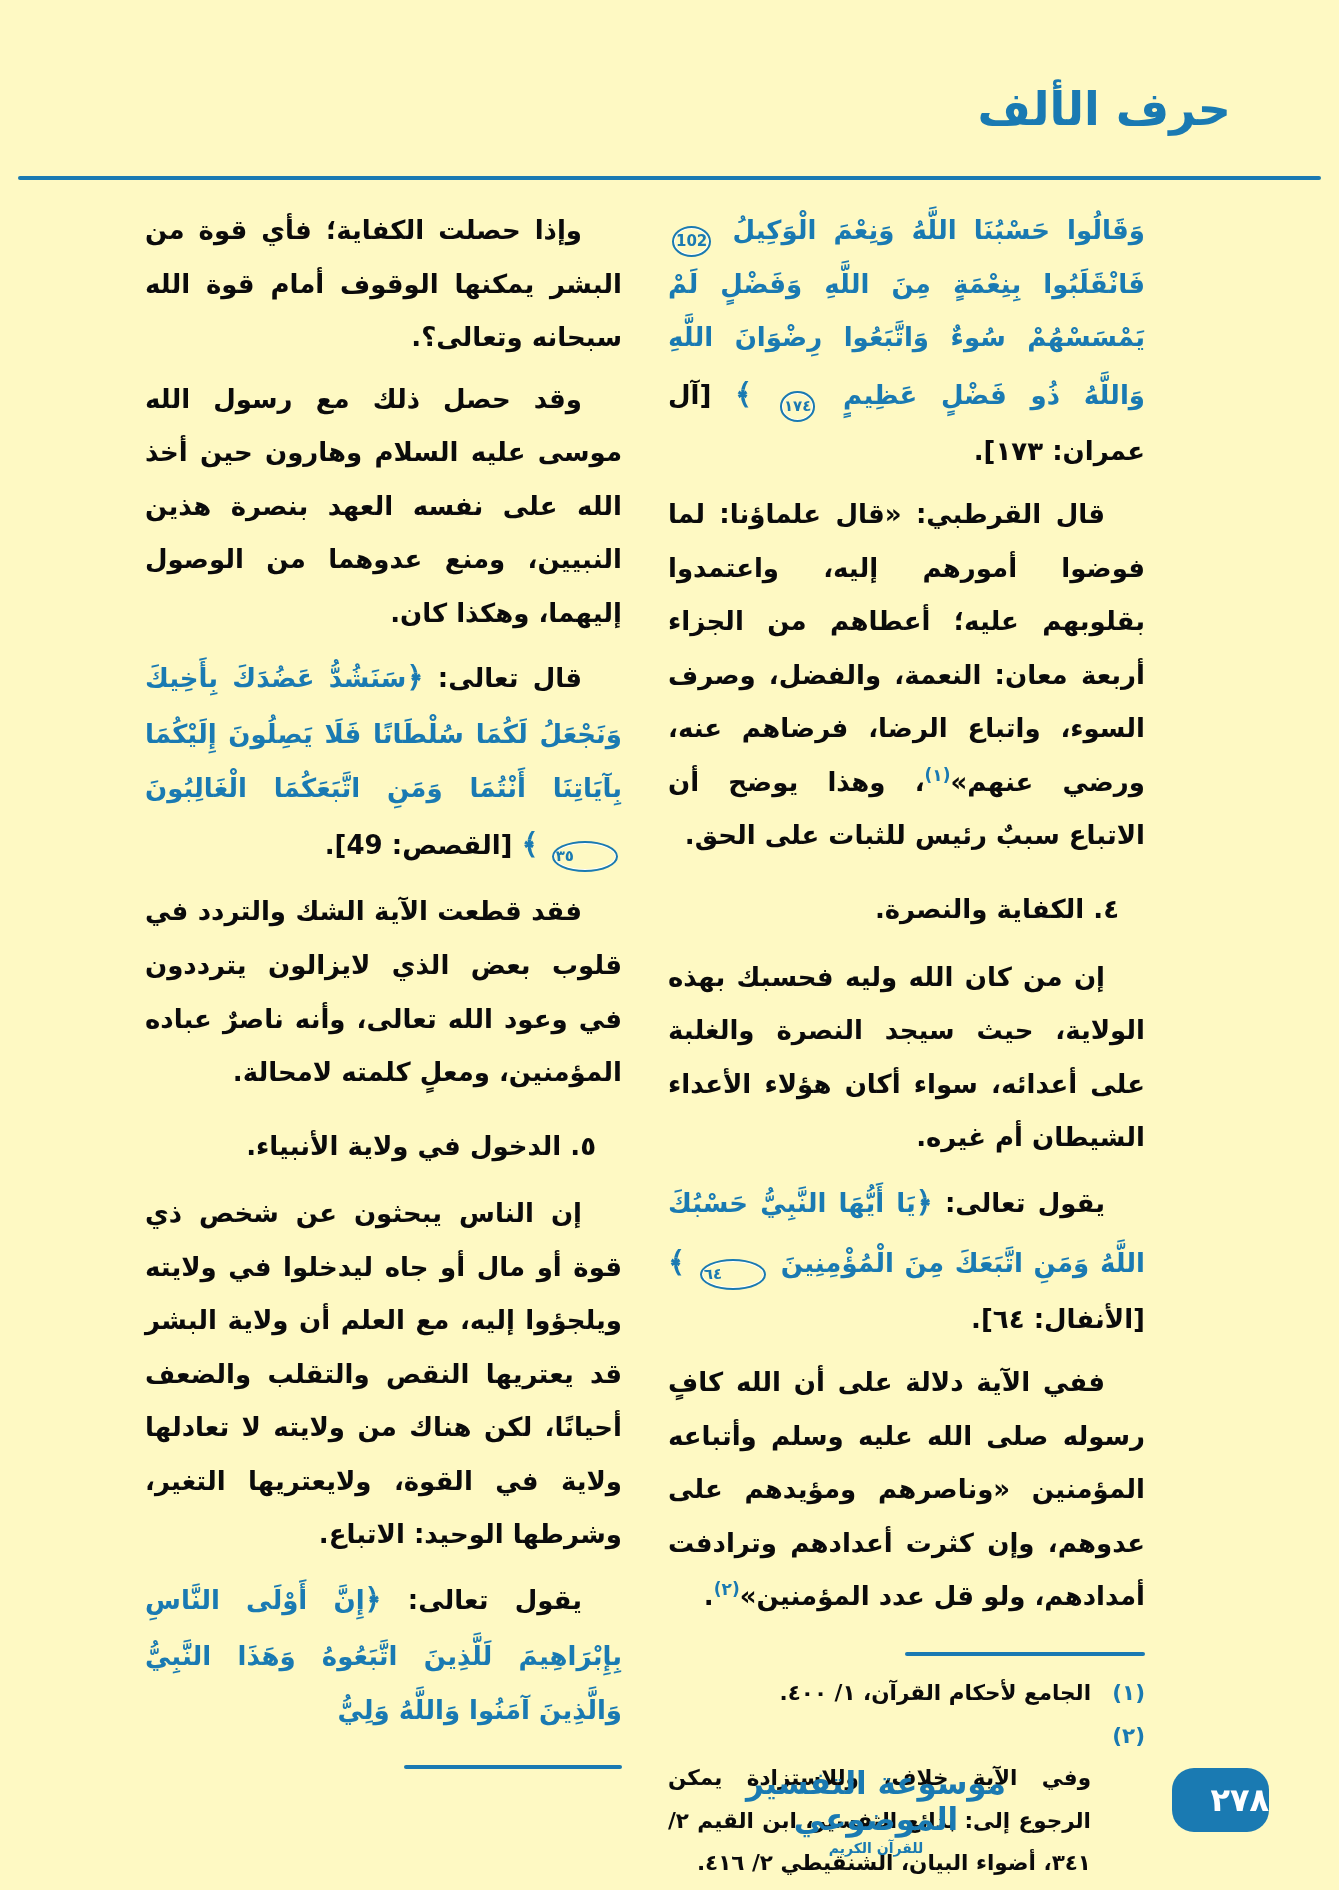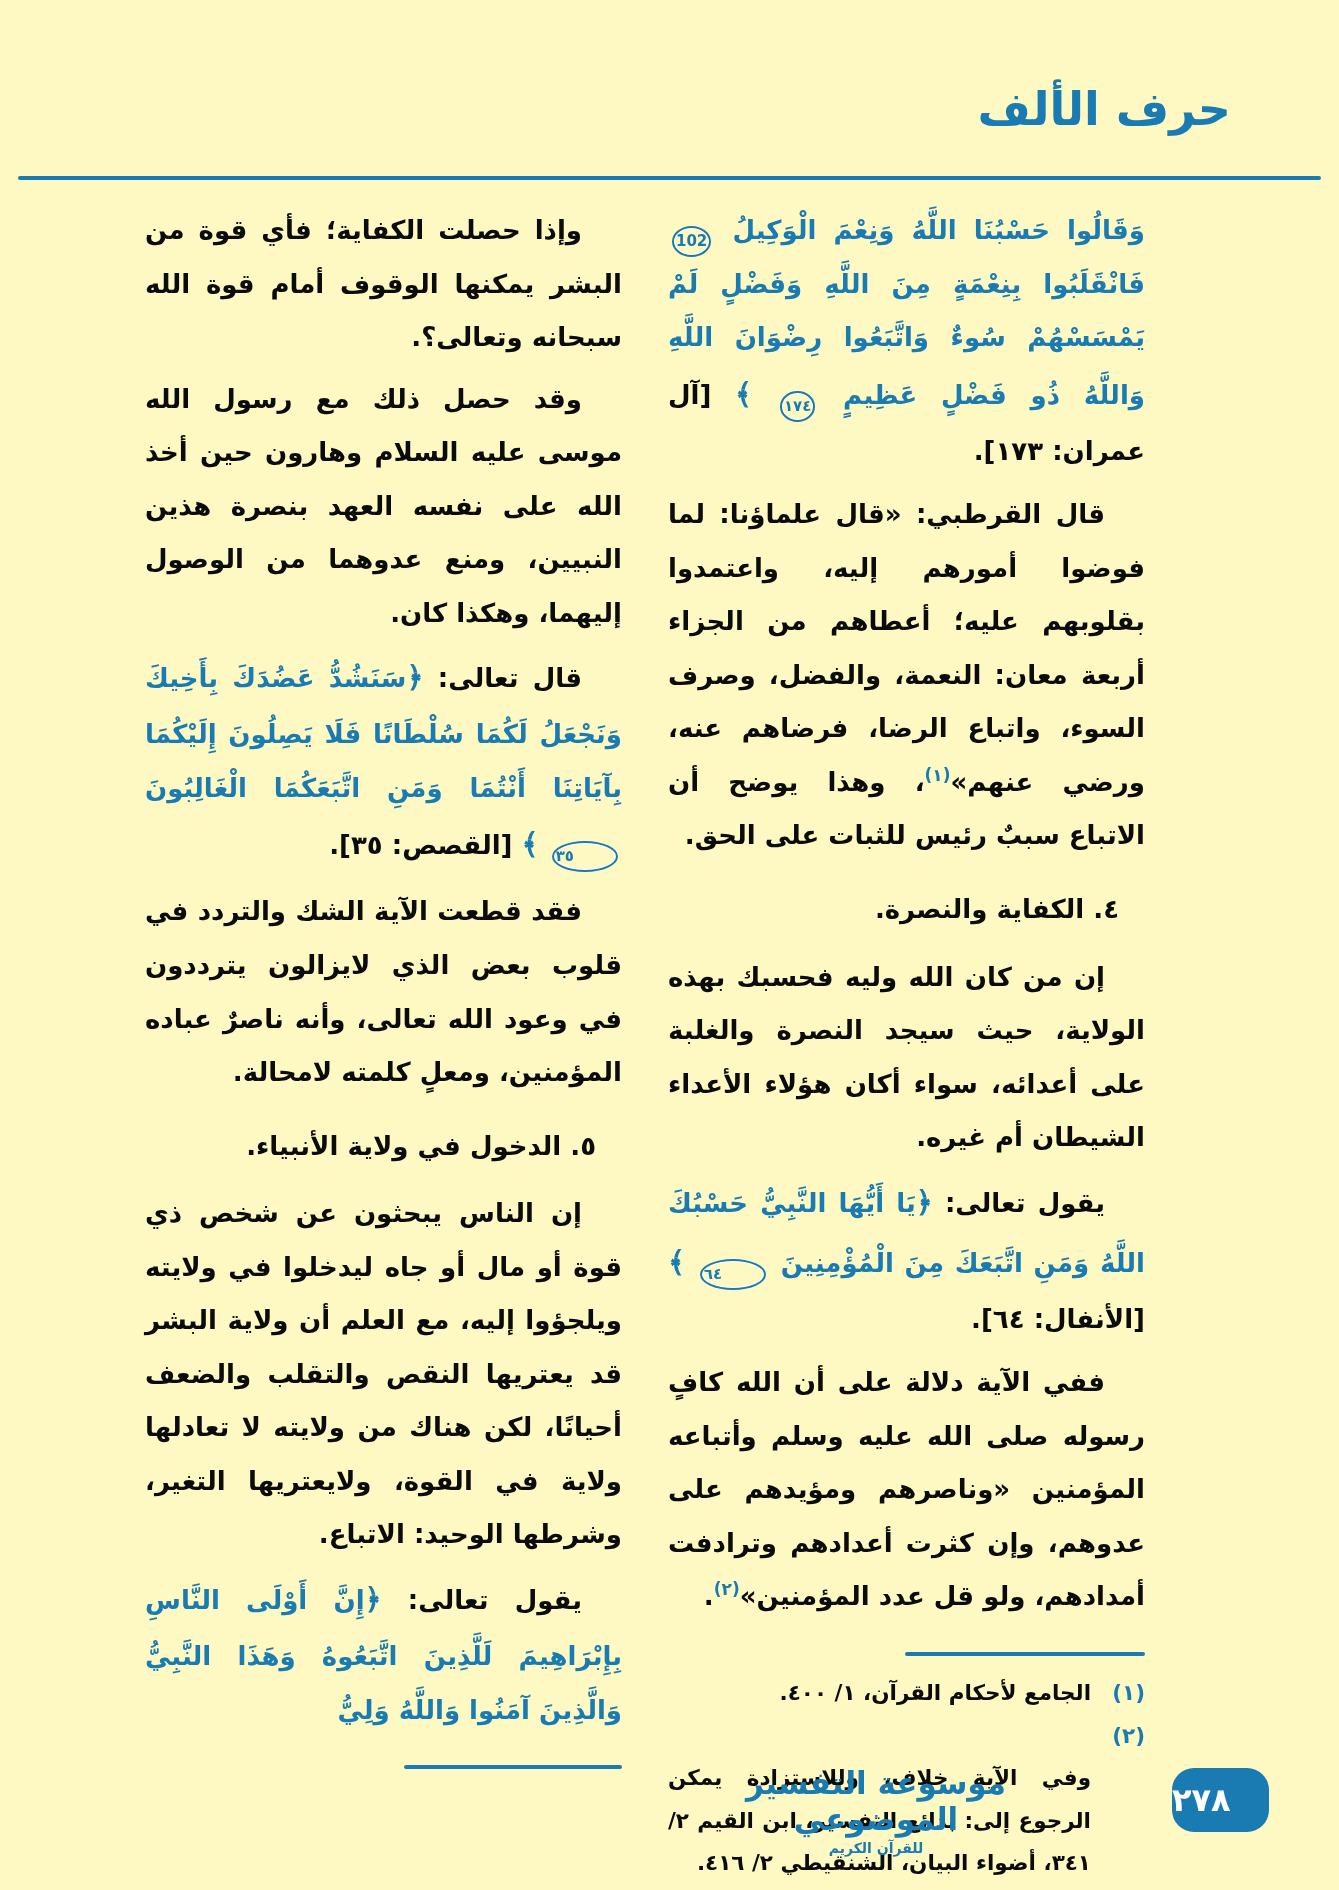--- a/index.html
+++ b/index.html
@@ -47,21 +47,21 @@
   .footnote { display:flex; gap:8px; }
   .footnote .marker { flex:0 0 46px; color:var(--accent); white-space:nowrap; }
   .footnote .ftext { flex:1; }
   
   .logo { position:absolute; bottom:34px; right:328px; width:270px; text-align:center; color:var(--accent); }
   .logo-line1 { font-size:31px; font-weight:800; letter-spacing:-1px; }
   .logo-line2 { font-size:14px; font-weight:800; margin-top:3px; }
   .page-badge {
     position:absolute; bottom:58px; right:70px; width:97px; height:64px;
     background:var(--accent); border-radius:22px;
-    display:flex; align-items:center; justify-content:flex-end;
+    display:flex; align-items:center; justify-content:flex-start;
     color:#ffffff; font-size:32px; font-weight:700;
   }
 </style>
 </head>
 <body>
 
 <div class="page">
 
   <div class="header-title">حرف الألف</div>
   <div class="header-rule"></div>
@@ -116,21 +116,21 @@
     <div class="col">
 
 
       <p class="para">وإذا حصلت الكفاية؛ فأي قوة من البشر يمكنها الوقوف أمام قوة الله سبحانه وتعالى؟.</p>
 
       <p class="para">وقد حصل ذلك مع رسول الله موسى عليه السلام وهارون حين أخذ الله على نفسه العهد بنصرة هذين النبيين، ومنع عدوهما من الوصول إليهما، وهكذا كان.</p>
 
       <p class="verse-para">
         <span>قال تعالى: </span><span class="bracket">﴿</span><span class="q">سَنَشُدُّ عَضُدَكَ بِأَخِيكَ وَنَجْعَلُ لَكُمَا سُلْطَانًا فَلَا يَصِلُونَ إِلَيْكُمَا بِآيَاتِنَا أَنْتُمَا وَمَنِ اتَّبَعَكُمَا الْغَالِبُونَ</span>
         <span class="ayah-num">٣٥</span>
-        <span class="bracket">﴾</span><span> [القصص: ٣٥].</span>
+        <span class="bracket">﴾</span><span> [القصص: 49].</span>
       </p>
 
       <p class="para">فقد قطعت الآية الشك والتردد في قلوب بعض الذي لايزالون يترددون في وعود الله تعالى، وأنه ناصرٌ عباده المؤمنين، ومعلٍ كلمته لامحالة.</p>
 
       <p class="section-heading">٥. الدخول في ولاية الأنبياء.</p>
 
       <p class="para">إن الناس يبحثون عن شخص ذي قوة أو مال أو جاه ليدخلوا في ولايته ويلجؤوا إليه، مع العلم أن ولاية البشر قد يعتريها النقص والتقلب والضعف أحيانًا، لكن هناك من ولايته لا تعادلها ولاية في القوة، ولايعتريها التغير، وشرطها الوحيد: الاتباع.</p>
 
       <p class="verse-para">
         <span>يقول تعالى: </span><span class="bracket">﴿</span><span class="q">إِنَّ أَوْلَى النَّاسِ بِإِبْرَاهِيمَ لَلَّذِينَ اتَّبَعُوهُ وَهَذَا النَّبِيُّ وَالَّذِينَ آمَنُوا وَاللَّهُ وَلِيُّ</span>

